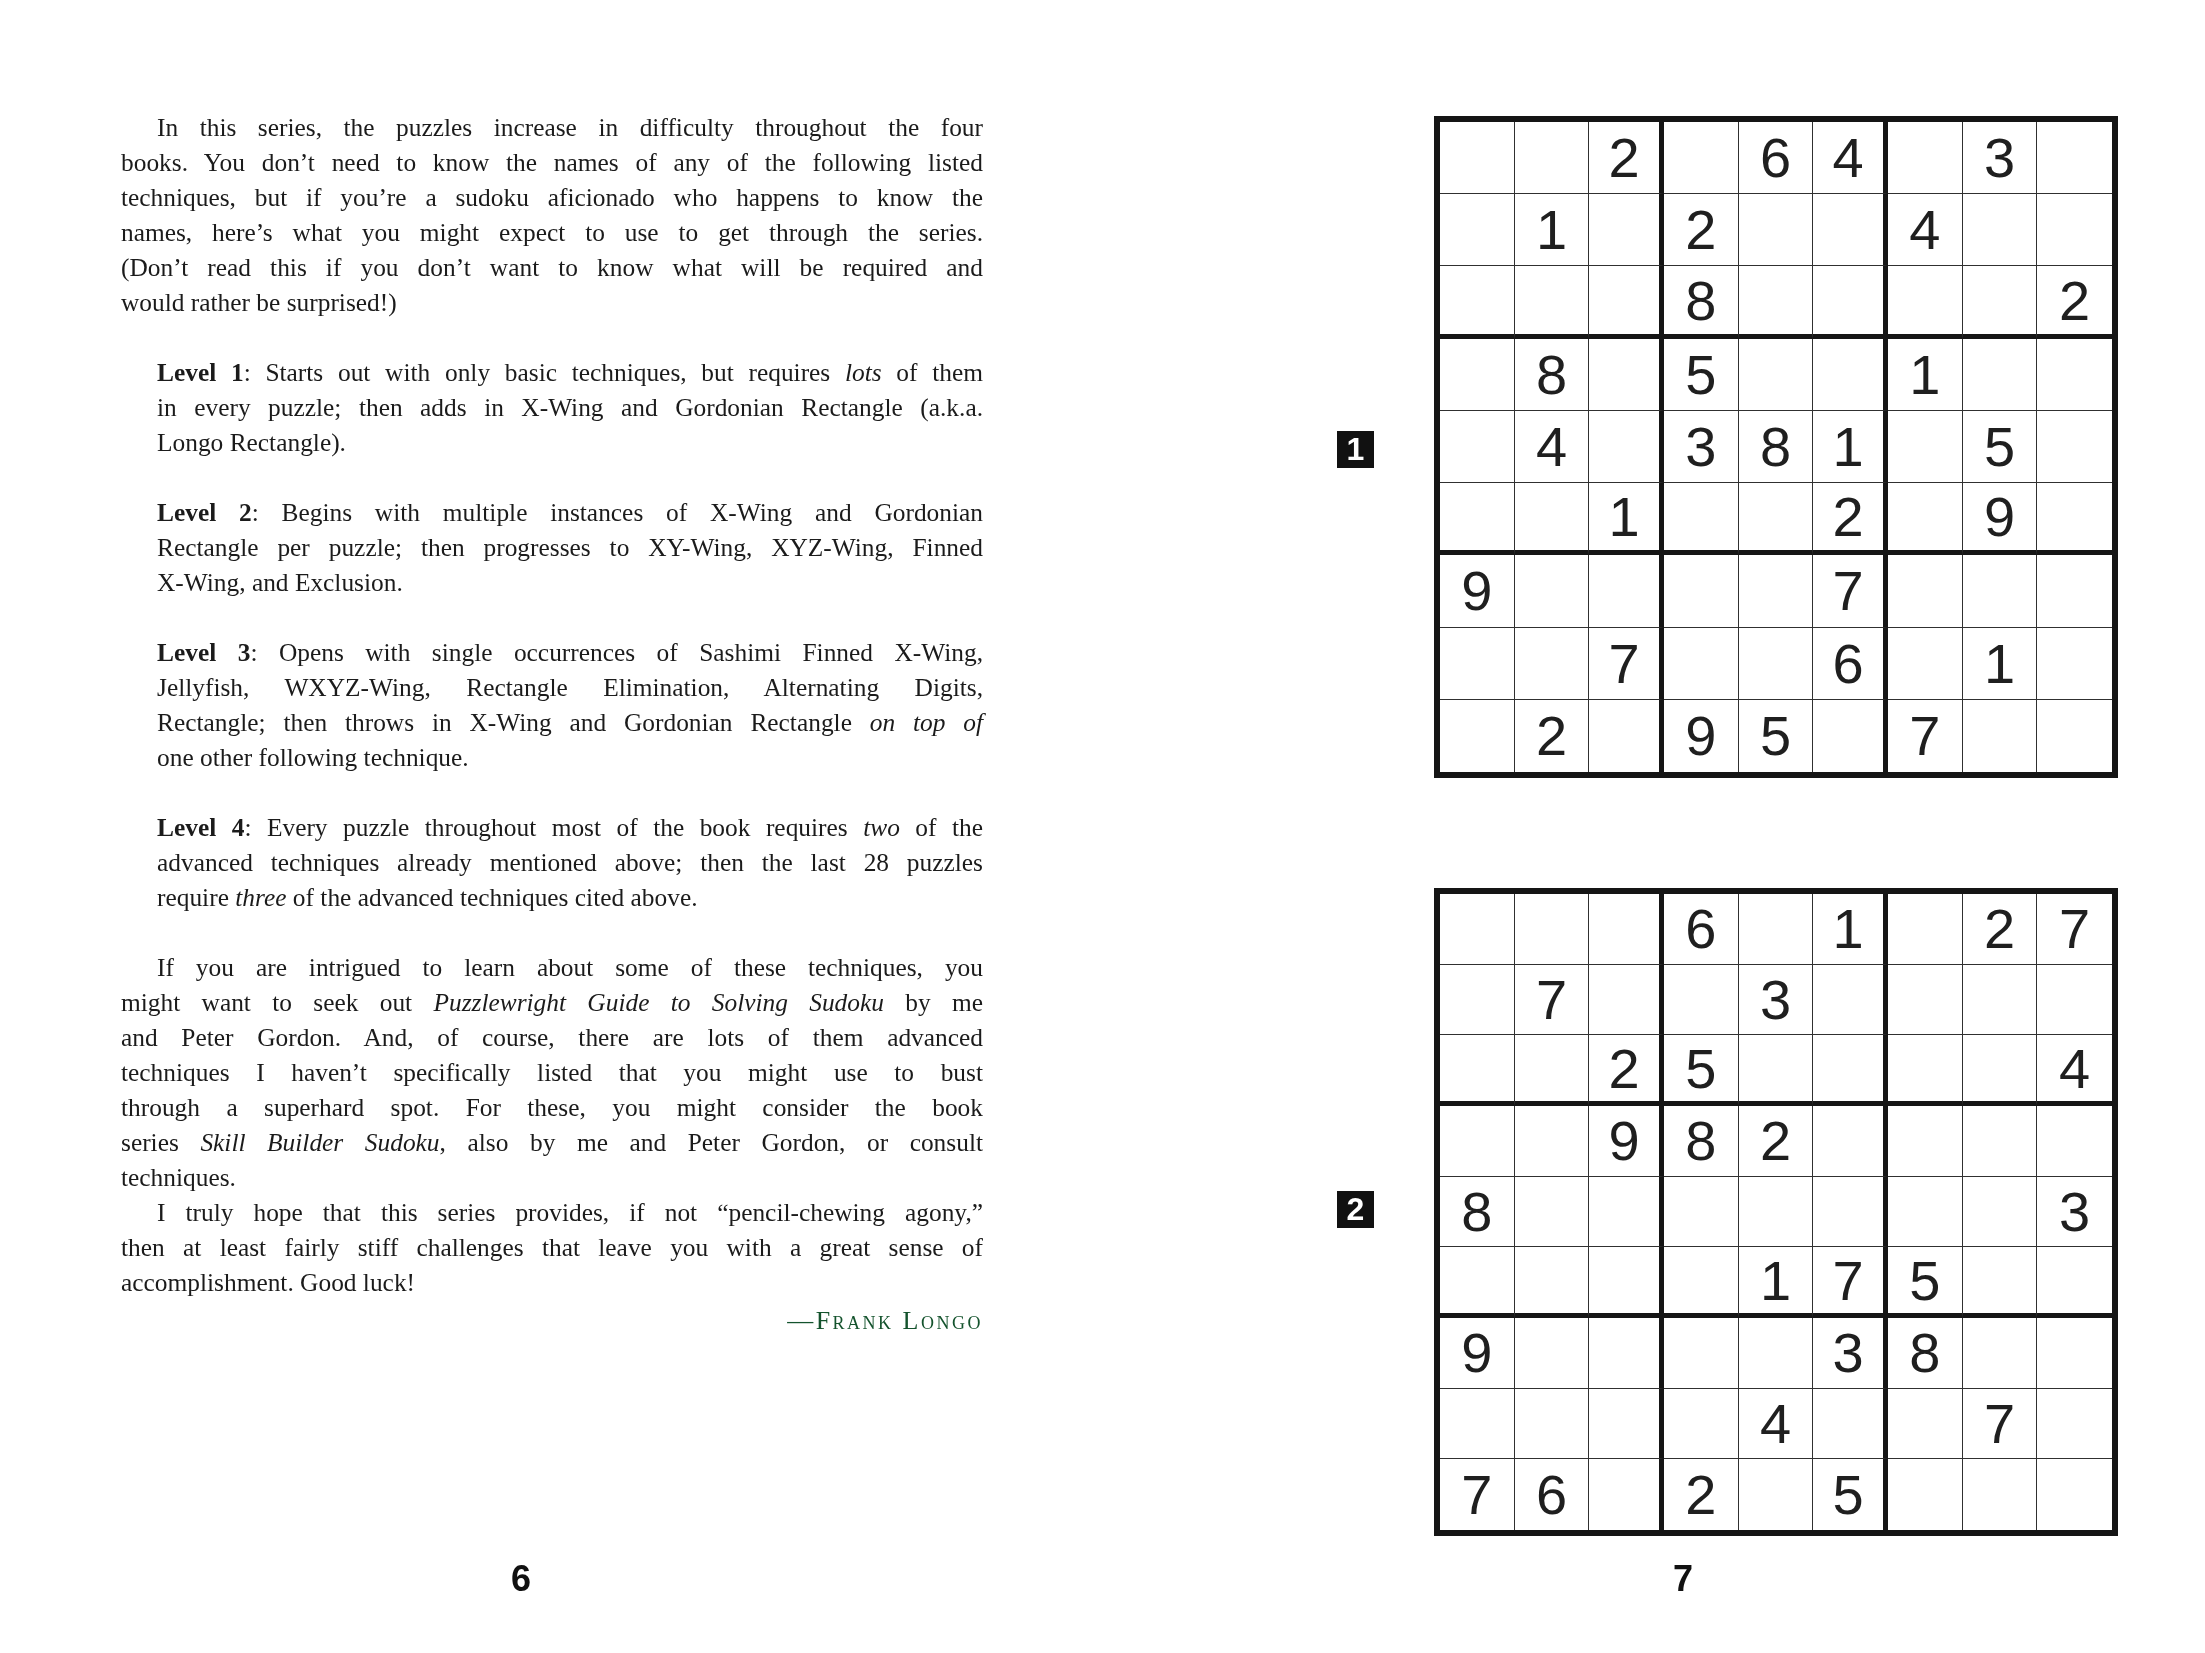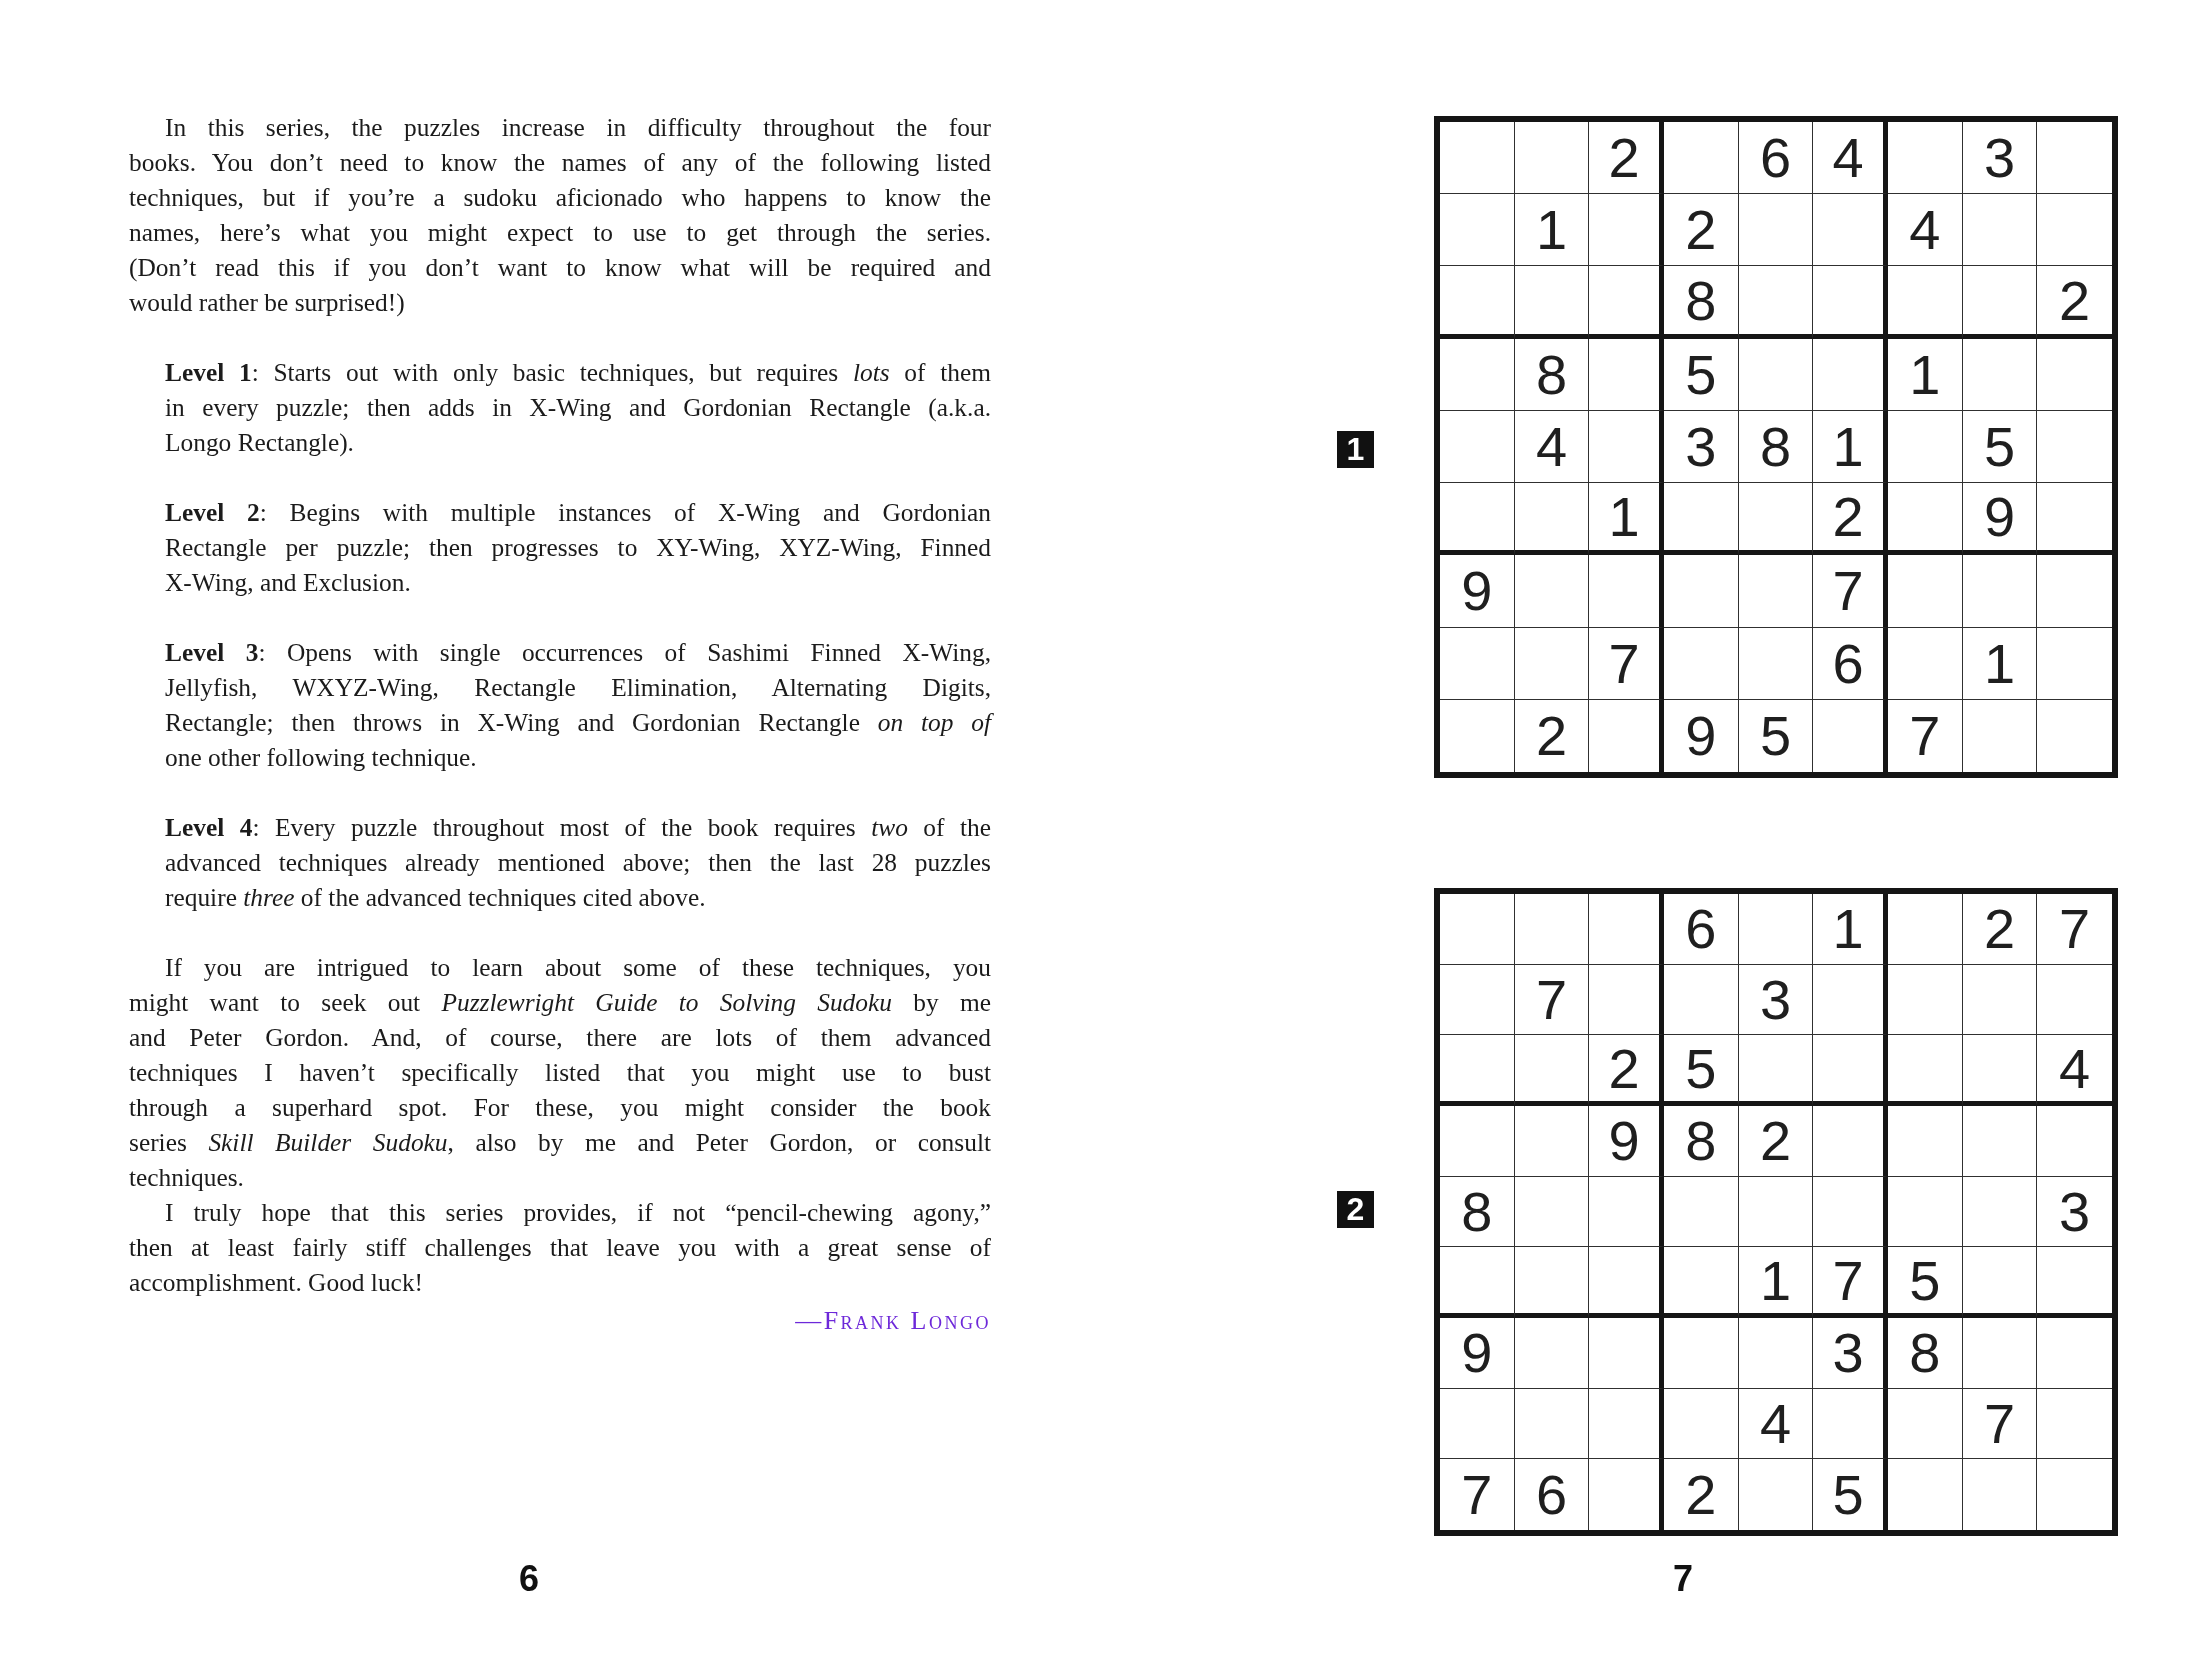--- a/index.html
+++ b/index.html
@@ -6,41 +6,41 @@
   body {
     width: 2205px; height: 1654px;
     background: #ffffff;
     font-family: "Liberation Serif", serif;
     color: #1a1a1a;
     position: relative;
     overflow: hidden;
   }
   .spread { position: absolute; inset: 0; background: #ffffff; }
   .page { position: absolute; top: 0; height: 100%; }
-  .page-left  { left: 15px; width: 1103px; }
+  .page-left  { left: 7px; width: 1103px; }
   .page-right { left: 1103px; width: 1103px; }
 
   
   .text-column {
     position: absolute; left: 114px; top: 110px; width: 862px;
     font-size: 25.4px; line-height: 35px; color: #1b1b1b;
   }
   .para { margin: 0; }
   .para.gap { margin-top: 35px; }
   .para.block-indent { margin-left: 36px; }
   .text-line { text-align: justify; }
   .text-line.jl { text-align-last: justify; }
   .text-line.fl-indent { text-indent: 36px; }
   .signature {
     text-align: right;
     font-variant: small-caps;
     letter-spacing: 2.5px;
     font-size: 26px;
     margin-top: 3.4px;
-    color: #6d28d9;
+    color: #14532d;
   }
 
   
   .page-num {
     position: absolute;
     font-family: "Liberation Sans", sans-serif;
     font-weight: bold;
     font-size: 36px; line-height: 1;
     color: #111111;
   }

